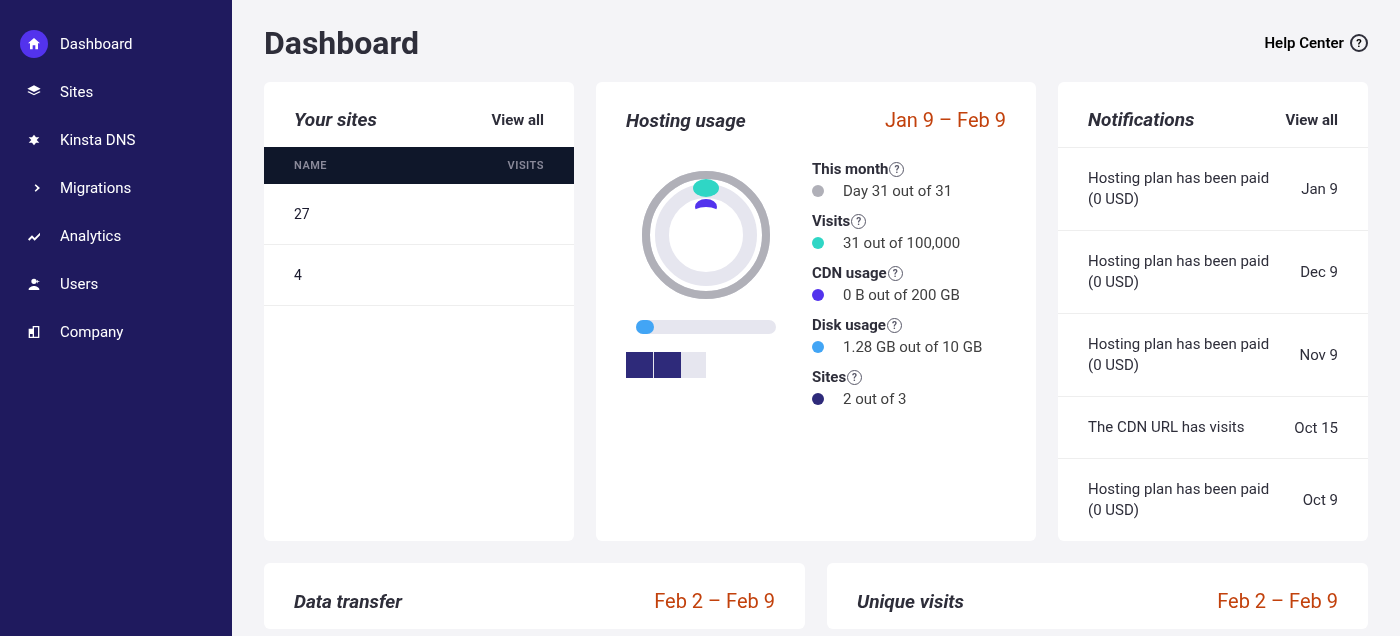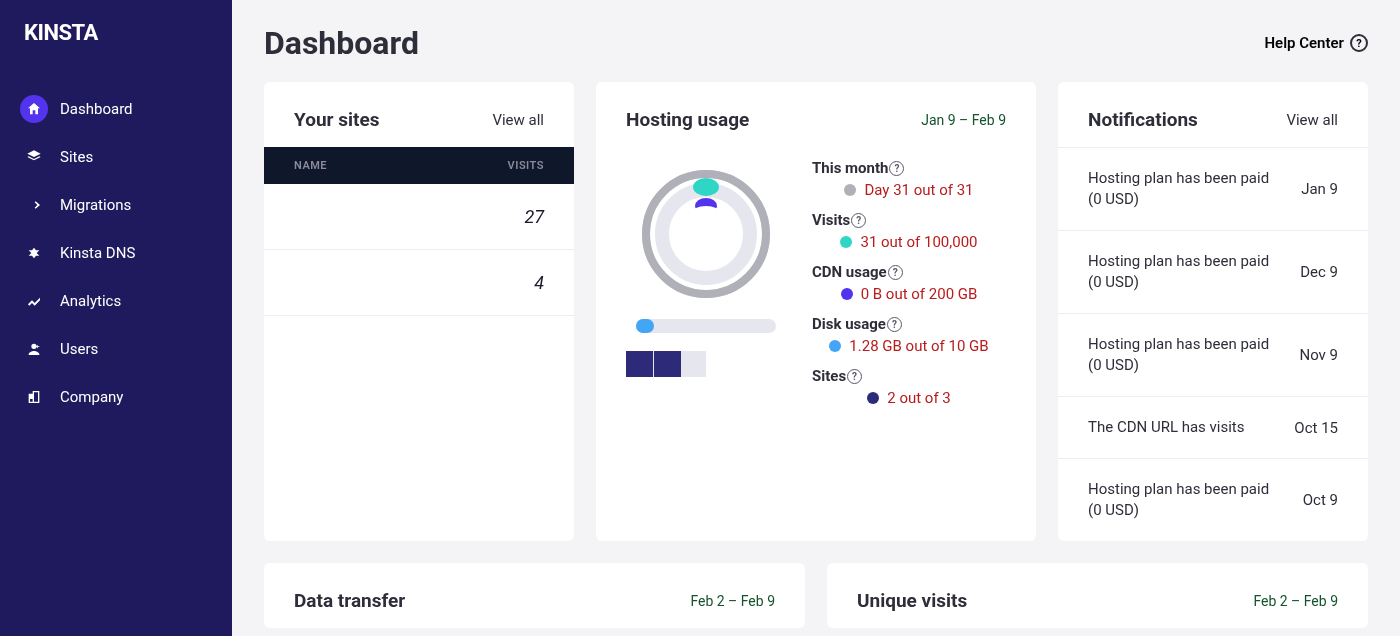--- a/index.html
+++ b/index.html
@@ -17,90 +17,87 @@
     
     .main { flex: 1; padding: 24px 32px; overflow: hidden; }
     .topbar { display: flex; justify-content: space-between; align-items: center; margin-bottom: 20px; }
     .page-title { font-size: 32px; font-weight: 700; color: #2e2e3a; }
     .help { display: inline-flex; align-items: center; gap: 6px; font-weight: 600; font-size: 15px; cursor: pointer; color: #000000; }
     .help-circle { width: 18px; height: 18px; border: 2px solid #2e2e3a; border-radius: 50%; display: inline-flex; align-items: center; justify-content: center; font-size: 11px; font-weight: 700; }
     
     .cards { display: grid; grid-template-columns: 310px 1fr 310px; gap: 22px; }
     .card { background: #fff; border-radius: 6px; }
     .card-header { display: flex; justify-content: space-between; align-items: center; padding: 26px 30px 16px 30px; }
-    .card-title { font-size: 19px; font-weight: 700; color: #2e2e3a; }
-    .card-link { font-size: 15px; color: #2e2e3a; cursor: pointer; font-weight: 400;}
-    .card-sub { font-size: 14px; color: #14532d; }
+    .card-title { font-size: 19px; font-weight: 700; color: #2e2e3a; font-style: italic; }
+    .card-link { font-size: 15px; color: #2e2e3a; cursor: pointer; font-weight: 700;}
+    .card-sub { font-size: 20px; color: #c2410c; }
     
     .table-head { display: flex; justify-content: space-between; padding: 12px 30px; background: #0f172a; font-size: 11px; color: #8a8a9a; font-weight: 600; letter-spacing: 0.5px; }
-    .table-row { display: flex; justify-content: flex-end; padding: 22px 30px; border-bottom: 1px solid #eee; font-size: 18px; font-style: italic; }
+    .table-row { display: flex; justify-content: flex-start; padding: 22px 30px; border-bottom: 1px solid #eee; font-size: 14px; }
     
     .resource-body { display: flex; gap: 26px; padding: 12px 30px 28px 30px; }
     .gauges { width: 160px; flex-shrink: 0; }
     .ring-wrap { position: relative; width: 130px; height: 130px; margin: 10px auto 20px auto; }
     .ring-wrap svg { width: 130px; height: 130px; }
     .bar1 { width: 140px; height: 14px; background: #e6e6ef; border-radius: 10px; margin: 0 auto 18px auto; position: relative; }
     .bar1::before { content: ""; position: absolute; left: 0; top: 0; width: 18px; height: 14px; background: #42a5f5; border-radius: 10px; }
     .bar2 { width: 80px; height: 26px; background: #e6e6ef; margin-left: 0; display: flex; }
     .bar2 .seg { width: 27px; height: 26px; background: #2e2a7a; margin-right: 1px; }
     
     .metrics { flex: 1; font-size: 14.5px; }
     .metric { margin-bottom: 12px; }
     .metric-title { font-weight: 700; display: flex; align-items: center; gap: 1px; margin-bottom: 4px; color: #2e2e3a; font-size: 15px;}
     .info-circle { width: 15px; height: 15px; border: 1.5px solid #5a5a6a; border-radius: 50%; display: inline-flex; align-items: center; justify-content: center; font-size: 10px; color: #5a5a6a; }
-    .metric-value { display: flex; align-items: center; gap: 8px; color: #b91c1c; font-size: 15px; justify-content: center;}
+    .metric-value { display: flex; align-items: center; gap: 19px; color: #404040; font-size: 15px;}
     .dot { width: 12px; height: 12px; border-radius: 50%; flex-shrink: 0; }
     
     .notif-row { display: flex; justify-content: space-between; align-items: center; padding: 20px 30px; border-top: 1px solid #eee; gap: 16px; font-size: 15px;}
     .notif-row:first-of-type { border-top: 1px solid #eee; }
     .notif-text { flex: 1; line-height: 1.4; color: #2e2e3a;}
     .notif-date { white-space: nowrap; color: #2e2e3a; margin-left: 8px; }
     
     .bottom-cards { display: grid; grid-template-columns: 1fr 1fr; gap: 22px; margin-top: 22px; }
   </style>
 </head>
 <body>
 
 <div class="app">
   <aside class="sidebar">
-    <div class="logo">
-      <span class="logo-text">KINSTA</span>
-    </div>
     <nav class="nav">
       <a class="nav-item active">
         <span class="nav-icon">
             <svg viewBox="0 0 24 24">
               <path d="M12 3l9 8h-3v9h-4v-6H10v6H6v-9H3z"></path>
             </svg>
           </span>
         <span>Dashboard</span>
       </a>
       <a class="nav-item">
         <span class="nav-icon">
             <svg viewBox="0 0 24 24">
               <path d="M12 2l10 5-10 5L2 7l10-5zm0 13l8-4 2 1-10 5-10-5 2-1 8 4z"></path>
             </svg>
           </span>
         <span>Sites</span>
       </a>
       <a class="nav-item">
         <span class="nav-icon">
             <svg viewBox="0 0 24 24">
+              <path d="M4 8h5l3-4 3 4h5l-4 4 4 4h-5l-3 4-3-4H4l4-4-4-4z"></path>
+            </svg>
+          </span>
+        <span>Kinsta DNS</span>
+      </a>
+      <a class="nav-item">
+        <span class="nav-icon">
+            <svg viewBox="0 0 24 24">
               <path d="M3 12h14l-4-4 1.5-1.5L21 12l-6.5 5.5L13 16l4-4H3z"></path>
             </svg>
           </span>
         <span>Migrations</span>
-      </a>
-      <a class="nav-item">
-        <span class="nav-icon">
-            <svg viewBox="0 0 24 24">
-              <path d="M4 8h5l3-4 3 4h5l-4 4 4 4h-5l-3 4-3-4H4l4-4-4-4z"></path>
-            </svg>
-          </span>
-        <span>Kinsta DNS</span>
       </a>
       <a class="nav-item">
         <span class="nav-icon">
             <svg viewBox="0 0 24 24">
               <path d="M3 17l6-6 4 4 8-8v4l-8 8-4-4-4 4z"></path>
             </svg>
           </span>
         <span>Analytics</span>
       </a>
       <a class="nav-item">

